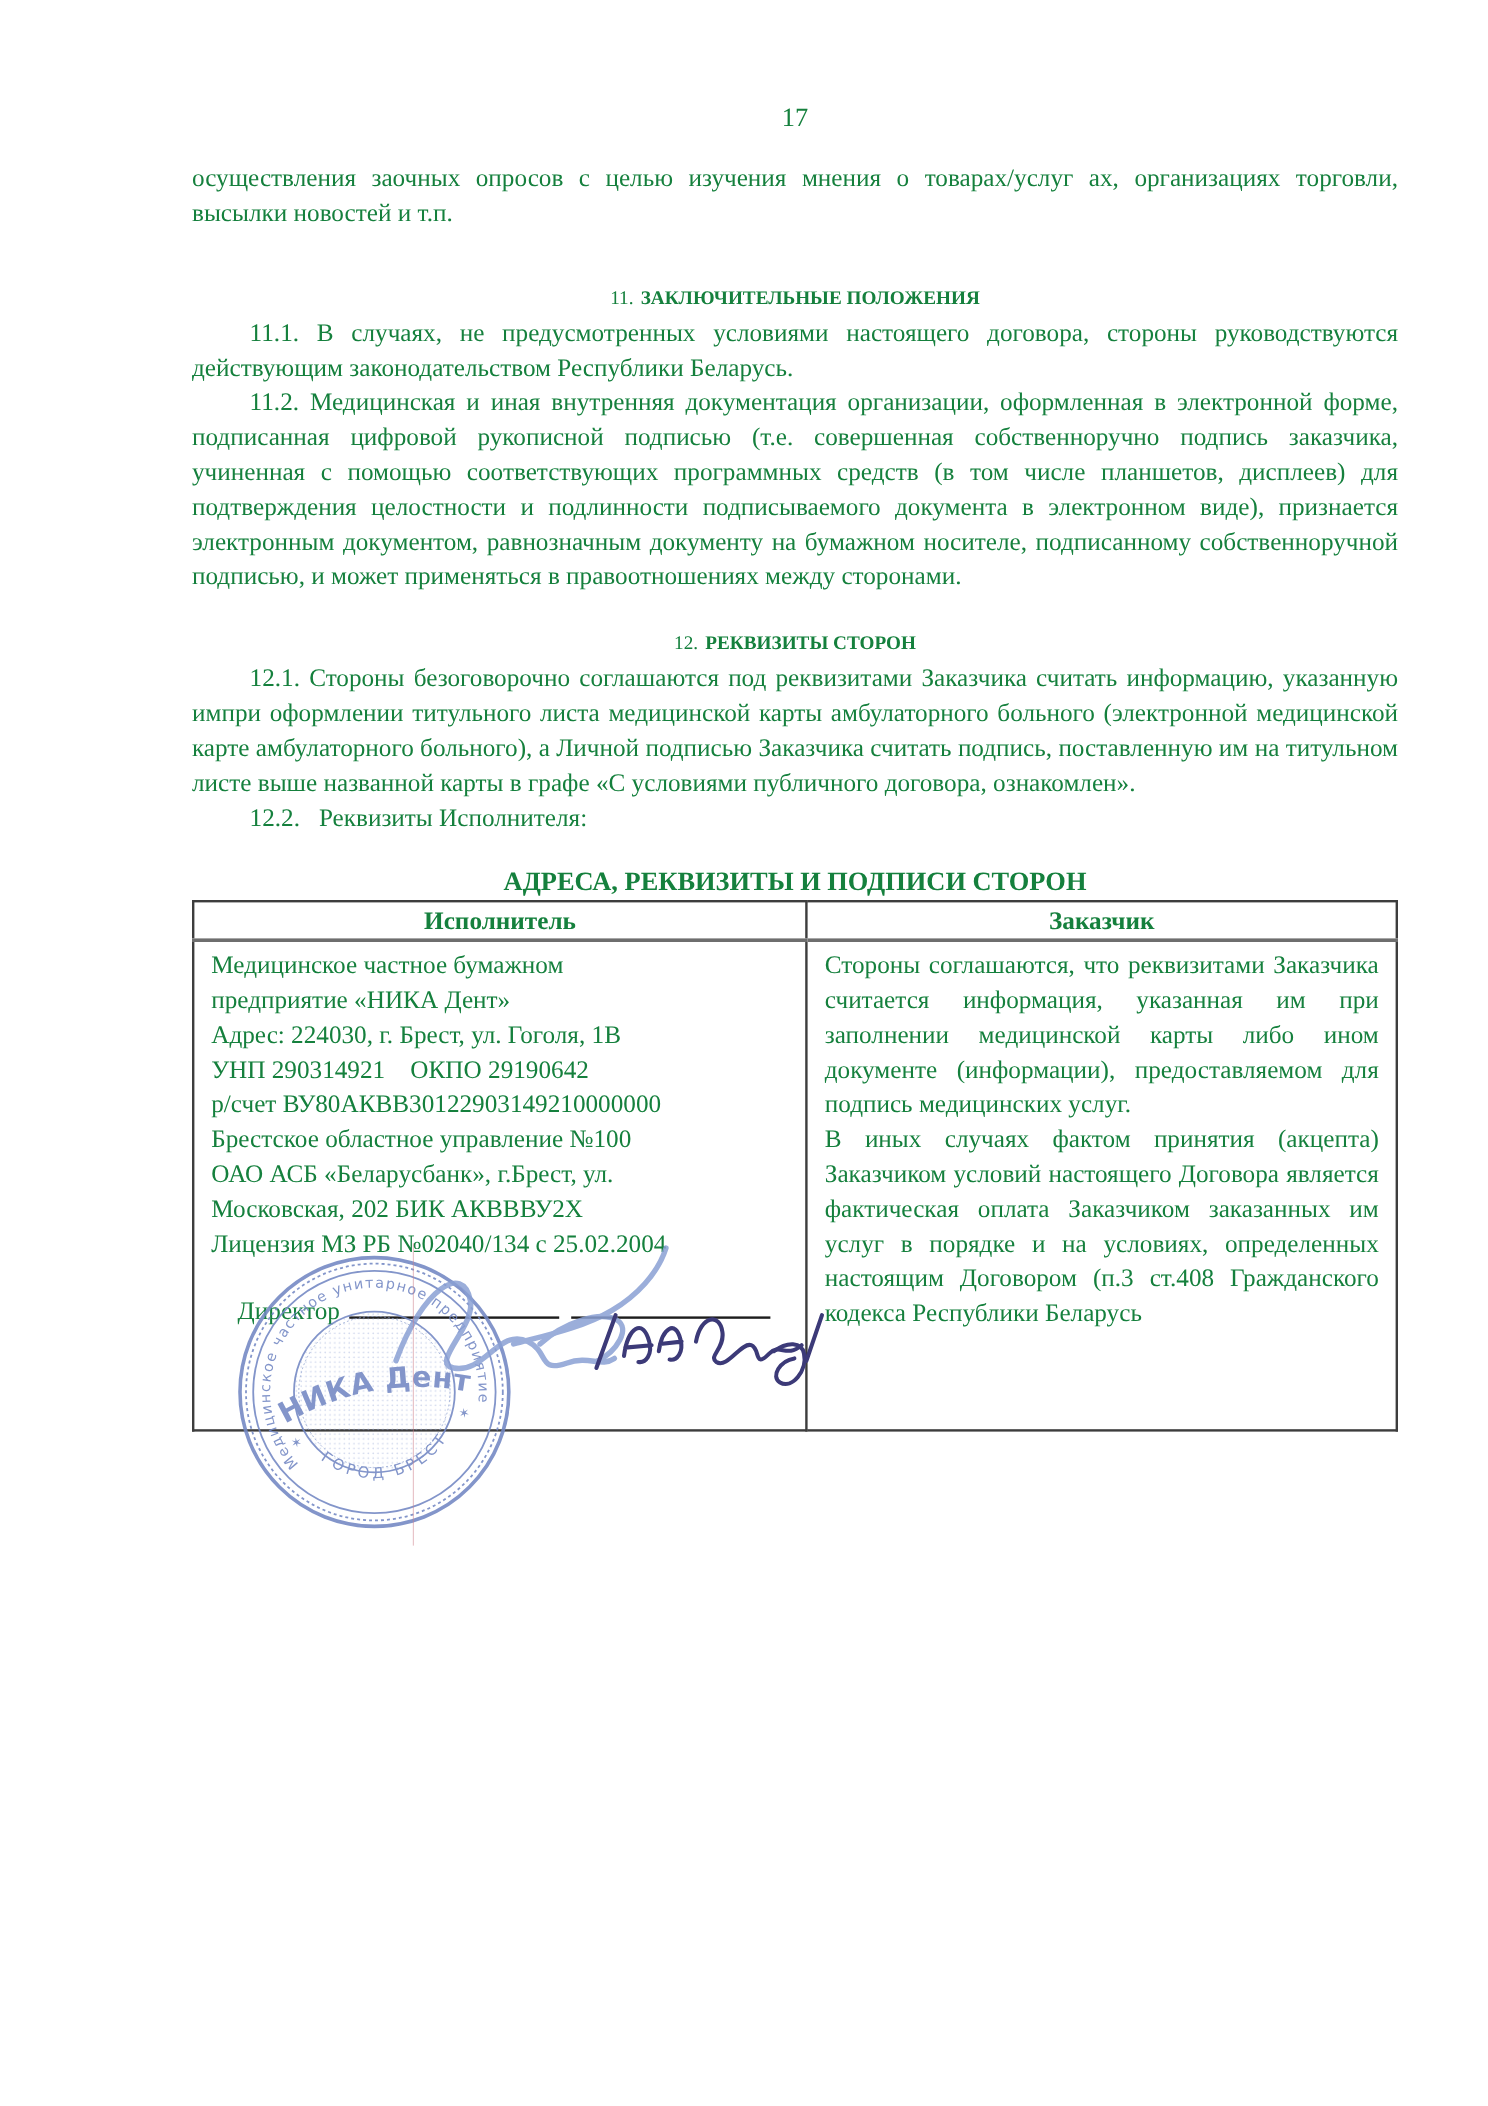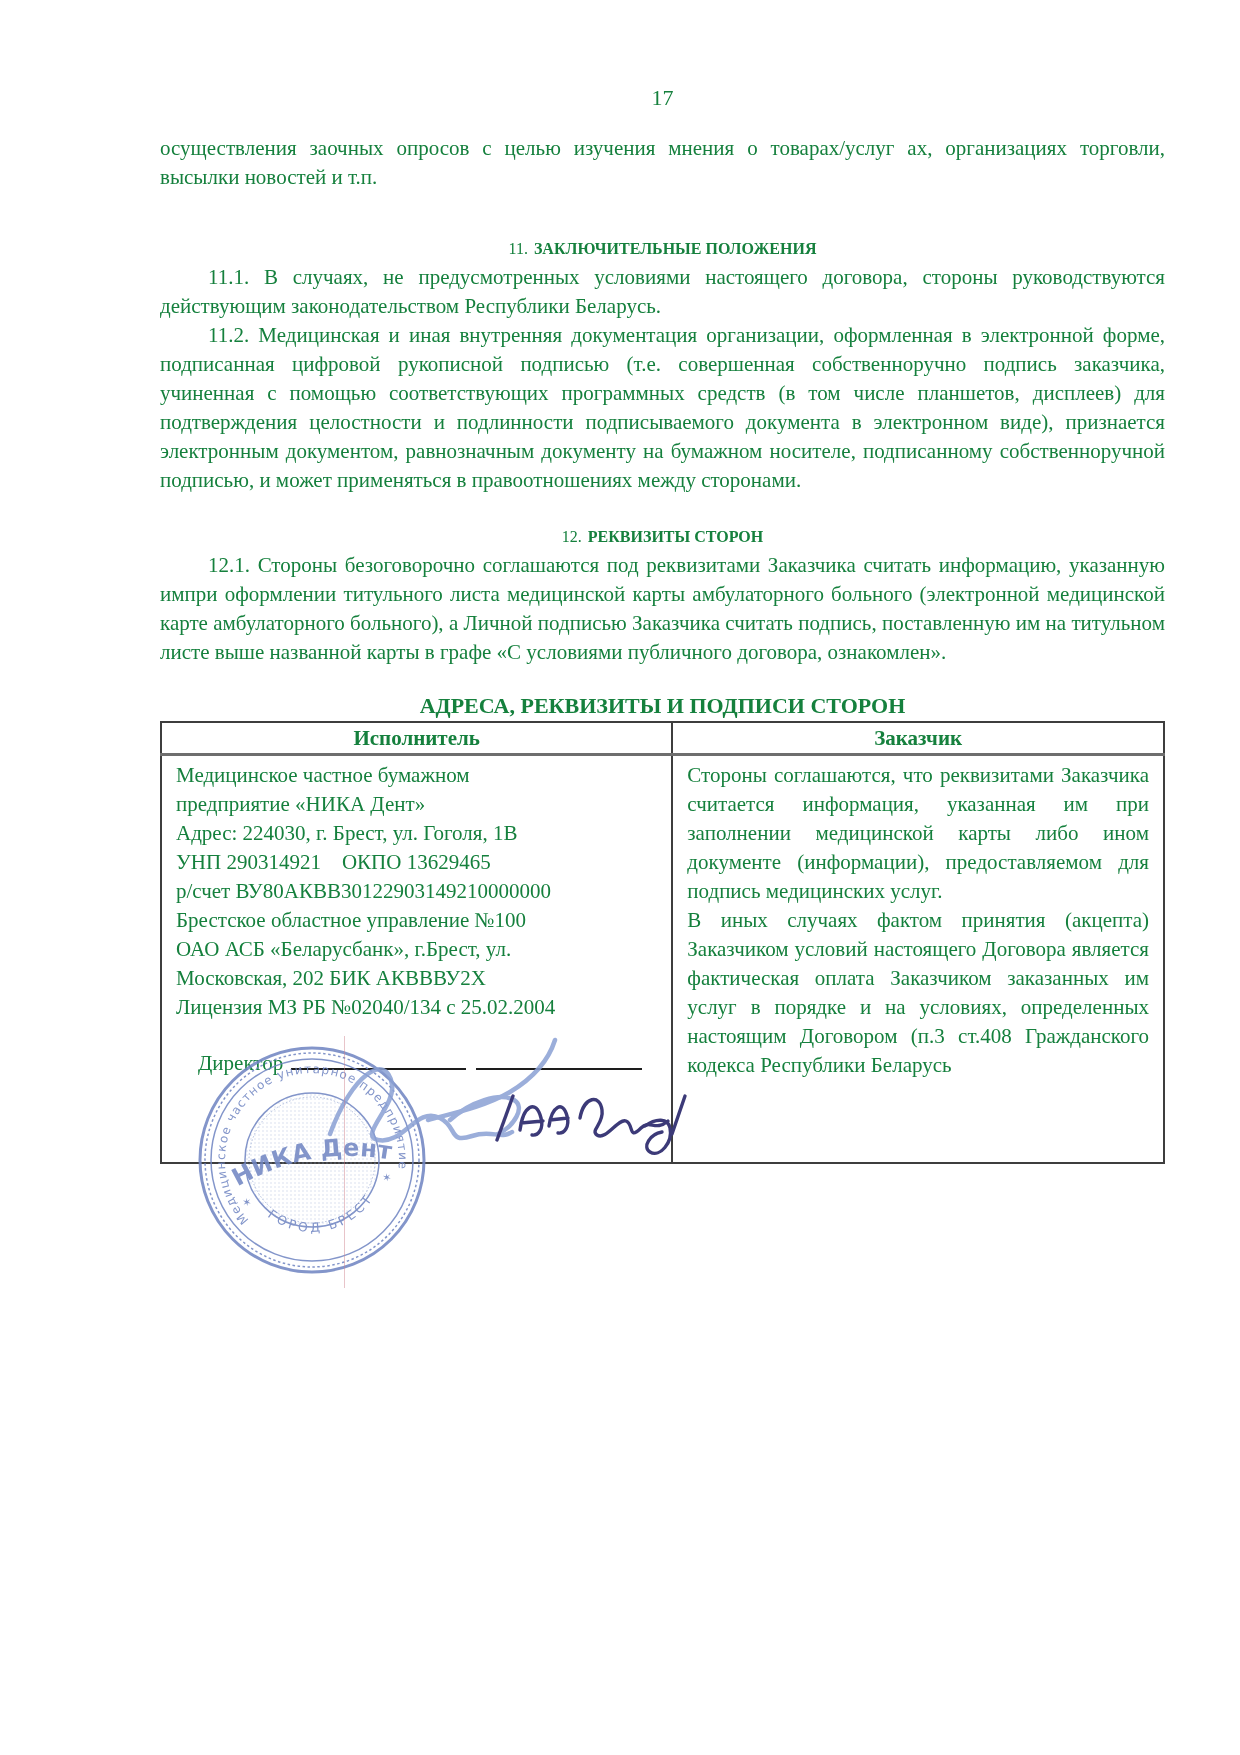--- a/index.html
+++ b/index.html
@@ -45,37 +45,38 @@
   <div class="pagenum">17</div>
 
   <p class="body intro">осуществления заочных опросов с целью изучения мнения о товарах/услуг ах, организациях торговли, высылки новостей и т.п.</p>
 
   <h2 class="hsec h11"><span class="num">11.</span><span class="ttl">ЗАКЛЮЧИТЕЛЬНЫЕ ПОЛОЖЕНИЯ</span></h2>
   <p class="body">11.1. В случаях, не предусмотренных условиями настоящего договора, стороны руководствуются действующим законодательством Республики Беларусь.</p>
   <p class="body">11.2. Медицинская и иная внутренняя документация организации, оформленная в электронной форме, подписанная цифровой рукописной подписью (т.е. совершенная собственноручно подпись заказчика, учиненная с помощью соответствующих программных средств (в том числе планшетов, дисплеев) для подтверждения целостности и подлинности подписываемого документа в электронном виде), признается электронным документом, равнозначным документу на бумажном носителе, подписанному собственноручной подписью, и может применяться в правоотношениях между сторонами.</p>
 
   <h2 class="hsec h12"><span class="num">12.</span><span class="ttl">РЕКВИЗИТЫ СТОРОН</span></h2>
   <p class="body">12.1.  Стороны безоговорочно соглашаются под реквизитами Заказчика считать информацию, указанную импри оформлении титульного листа медицинской карты амбулаторного больного (электронной медицинской карте амбулаторного больного), а Личной подписью Заказчика считать подпись, поставленную им на титульном листе выше названной карты в графе «С условиями публичного договора, ознакомлен».</p>
+  <p class="body pre">12.2.   Реквизиты Исполнителя:</p>
 
   <h3 class="tabletitle">АДРЕСА, РЕКВИЗИТЫ И ПОДПИСИ СТОРОН</h3>
 
   <table class="req">
     <thead>
       <tr>
         <th>Исполнитель</th>
         <th>Заказчик</th>
       </tr>
     </thead>
     <tbody>
       <tr>
         <td class="exec">
           <div class="xline">Медицинское частное бумажном</div>
           <div class="xline">предприятие «НИКА Дент»</div>
           <div class="xline">Адрес: 224030, г. Брест, ул. Гоголя, 1В</div>
-          <div class="xline">УНП 290314921    ОКПО 13629465</div>
+          <div class="xline">УНП 290314921    ОКПО 29190642</div>
           <div class="xline">р/счет ВУ80АКВВ30122903149210000000</div>
           <div class="xline">Брестское областное управление №100</div>
           <div class="xline">ОАО АСБ «Беларусбанк», г.Брест, ул.</div>
           <div class="xline">Московская, 202 БИК АКВВВУ2Х</div>
           <div class="xline">Лицензия МЗ РБ №02040/134 с 25.02.2004</div>
           <div class="director-row">
             <span>Директор</span><span class="uline u1"></span><span class="uline u2"></span>
           </div>
         </td>
         <td class="cust">

